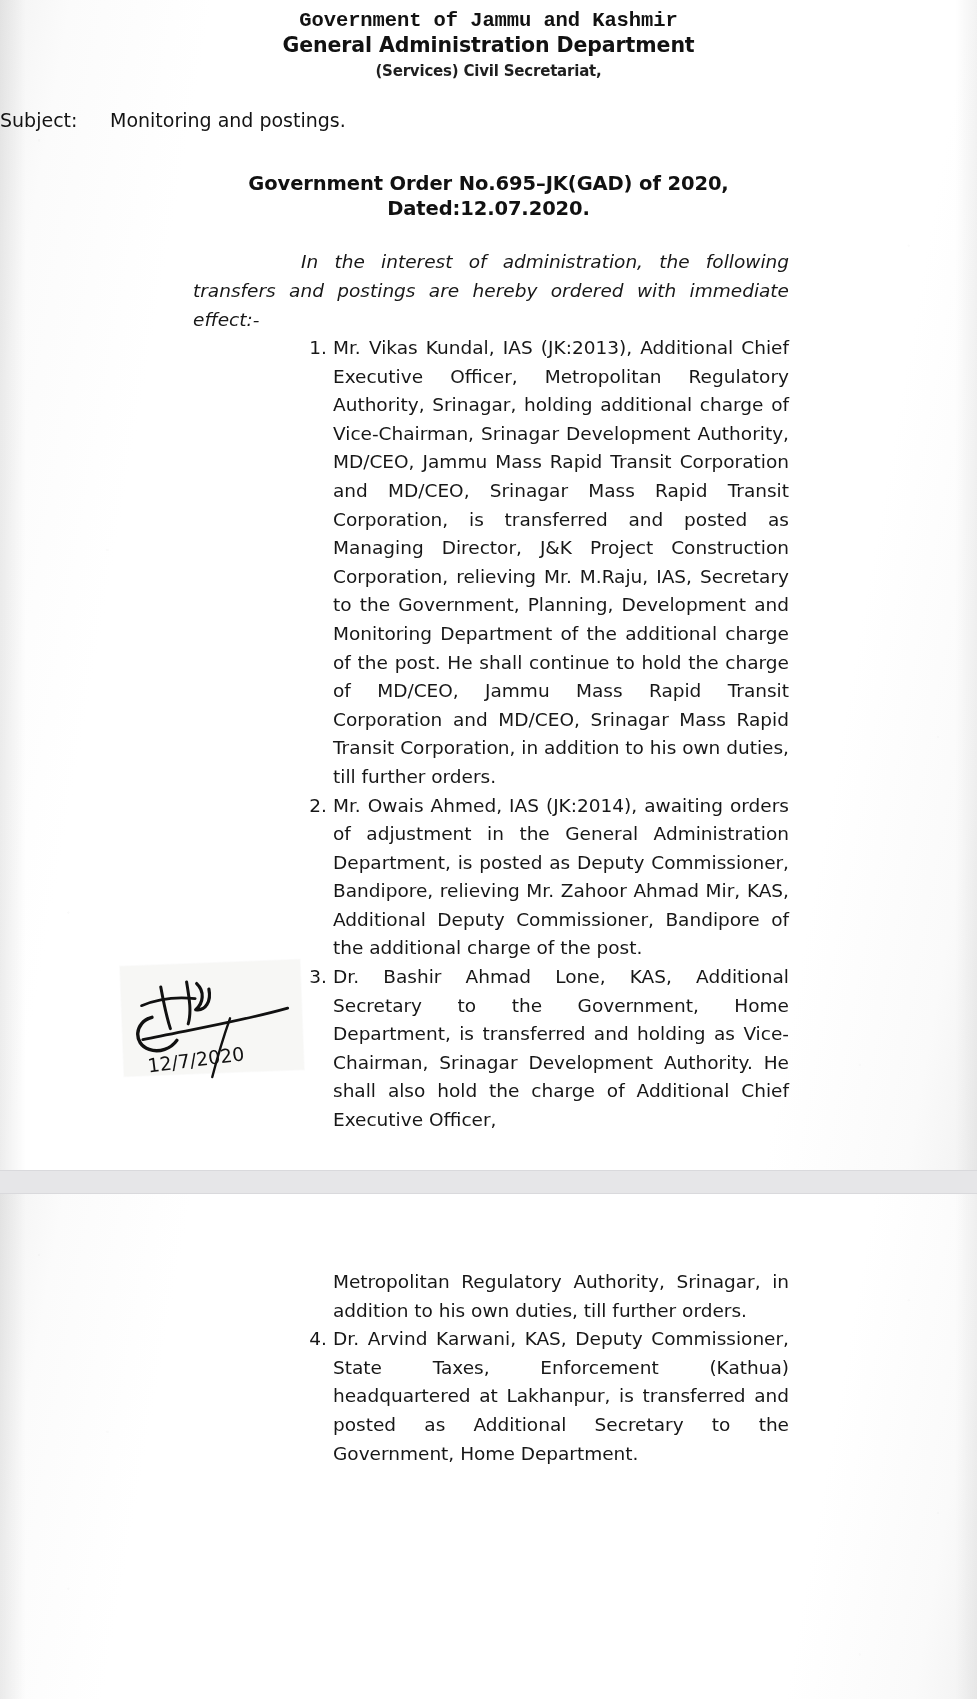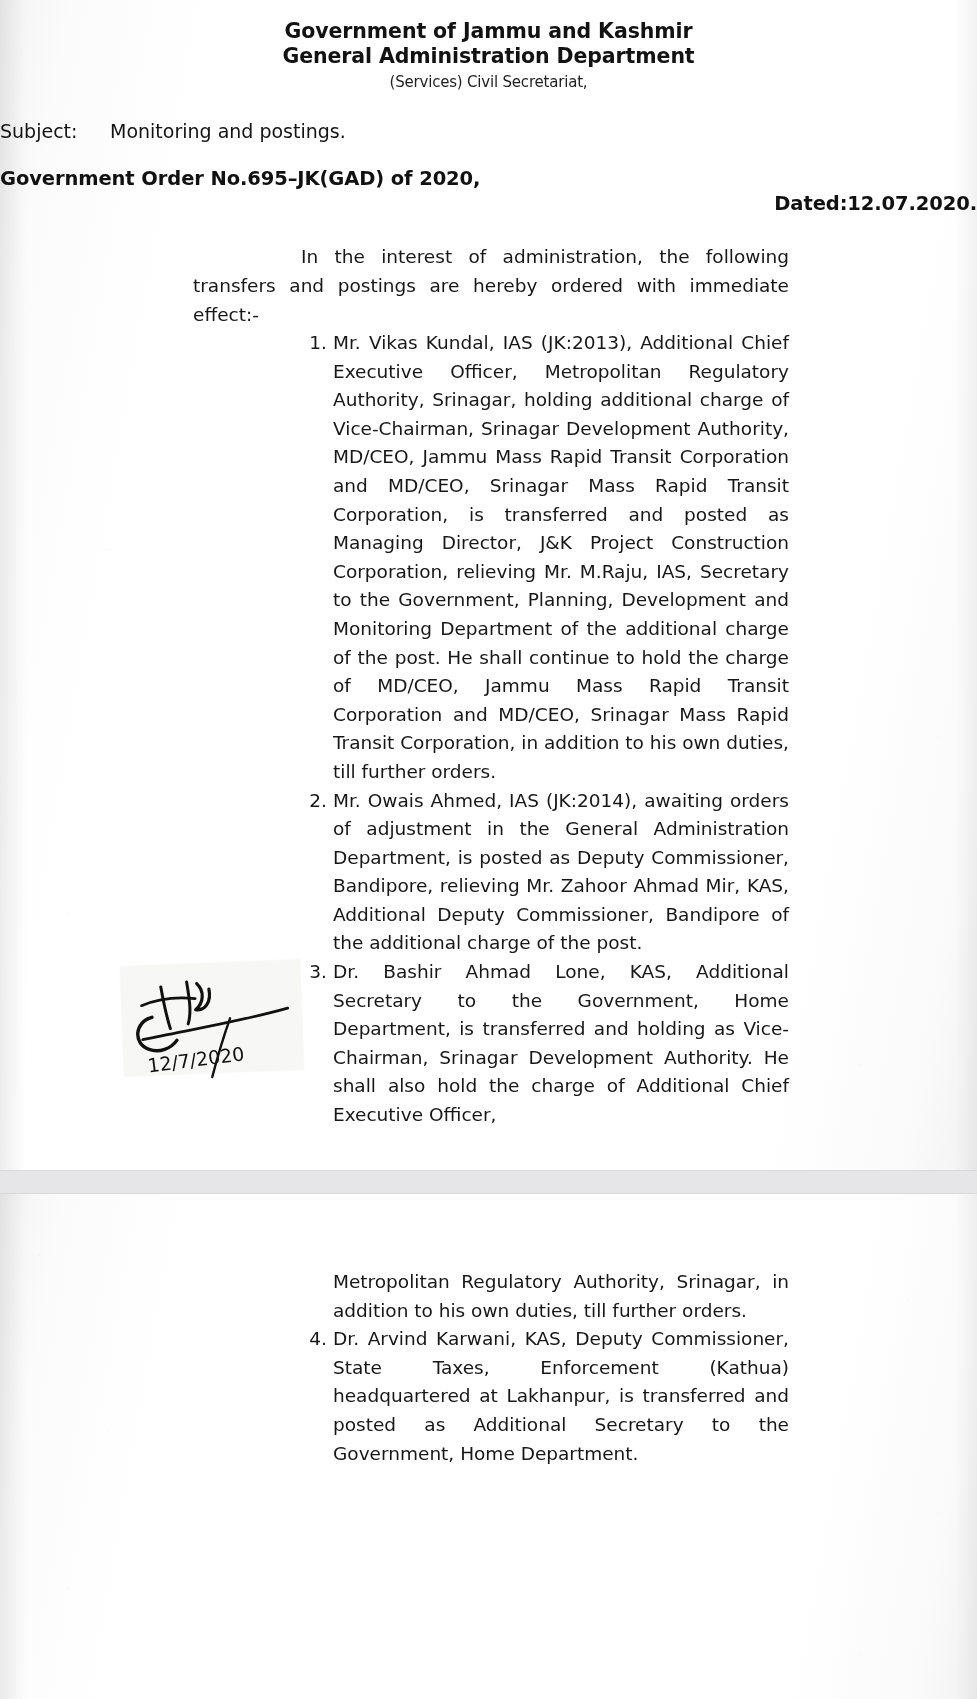--- a/index.html
+++ b/index.html
@@ -78,66 +78,68 @@
   }
 
   .hdr-line {
     text-align: center;
     font-weight: bold;
     font-size: 20.5px;
     line-height: 25px;
     letter-spacing: -.1px;
     color: #121212;
   }
-  .hdr-1 { padding-top: 19px; }
+  .hdr-1 { padding-top: 8px; font-family: Liberation Mono, monospace; }
   .hdr-sub {
     text-align: center;
     font-size: 15px;
     line-height: 19px;
     color: #1f1f1f;
     letter-spacing: -.2px;
+    font-weight: bold;
   }
   .hdr-sub.first { padding-top: 4px; }
 
   .subject-row {
     display: flex;
     margin-top: 27px;
     font-size: 19px;
     line-height: 24px;
     color: #131313;
   }
   .subject-label { width: 110px; flex: none; }
   .subject-value { }
 
   .order-no {
-    text-align: left;
+    text-align: center;
     font-weight: bold;
     font-size: 19.5px;
     line-height: 25px;
-    margin-top: 23px;
+    margin-top: 39px;
     color: #111111;
     letter-spacing: -.1px;
   }
   .order-date {
-    text-align: right;
+    text-align: center;
     font-weight: bold;
     font-size: 19.5px;
     line-height: 25px;
     color: #111111;
     letter-spacing: -.1px;
   }
 
   .intro {
     margin: 26px 188px 0 193px;
     text-align: justify;
     text-justify: inter-word;
     font-size: 18.5px;
     line-height: 29px;
     text-indent: 108px;
     color: #171717;
+    font-style: italic;
   }
 
   
   ol.order-list {
     list-style: none;
     margin: 0;
     padding: 0;
   }
   ol.order-list li {
     position: relative;

